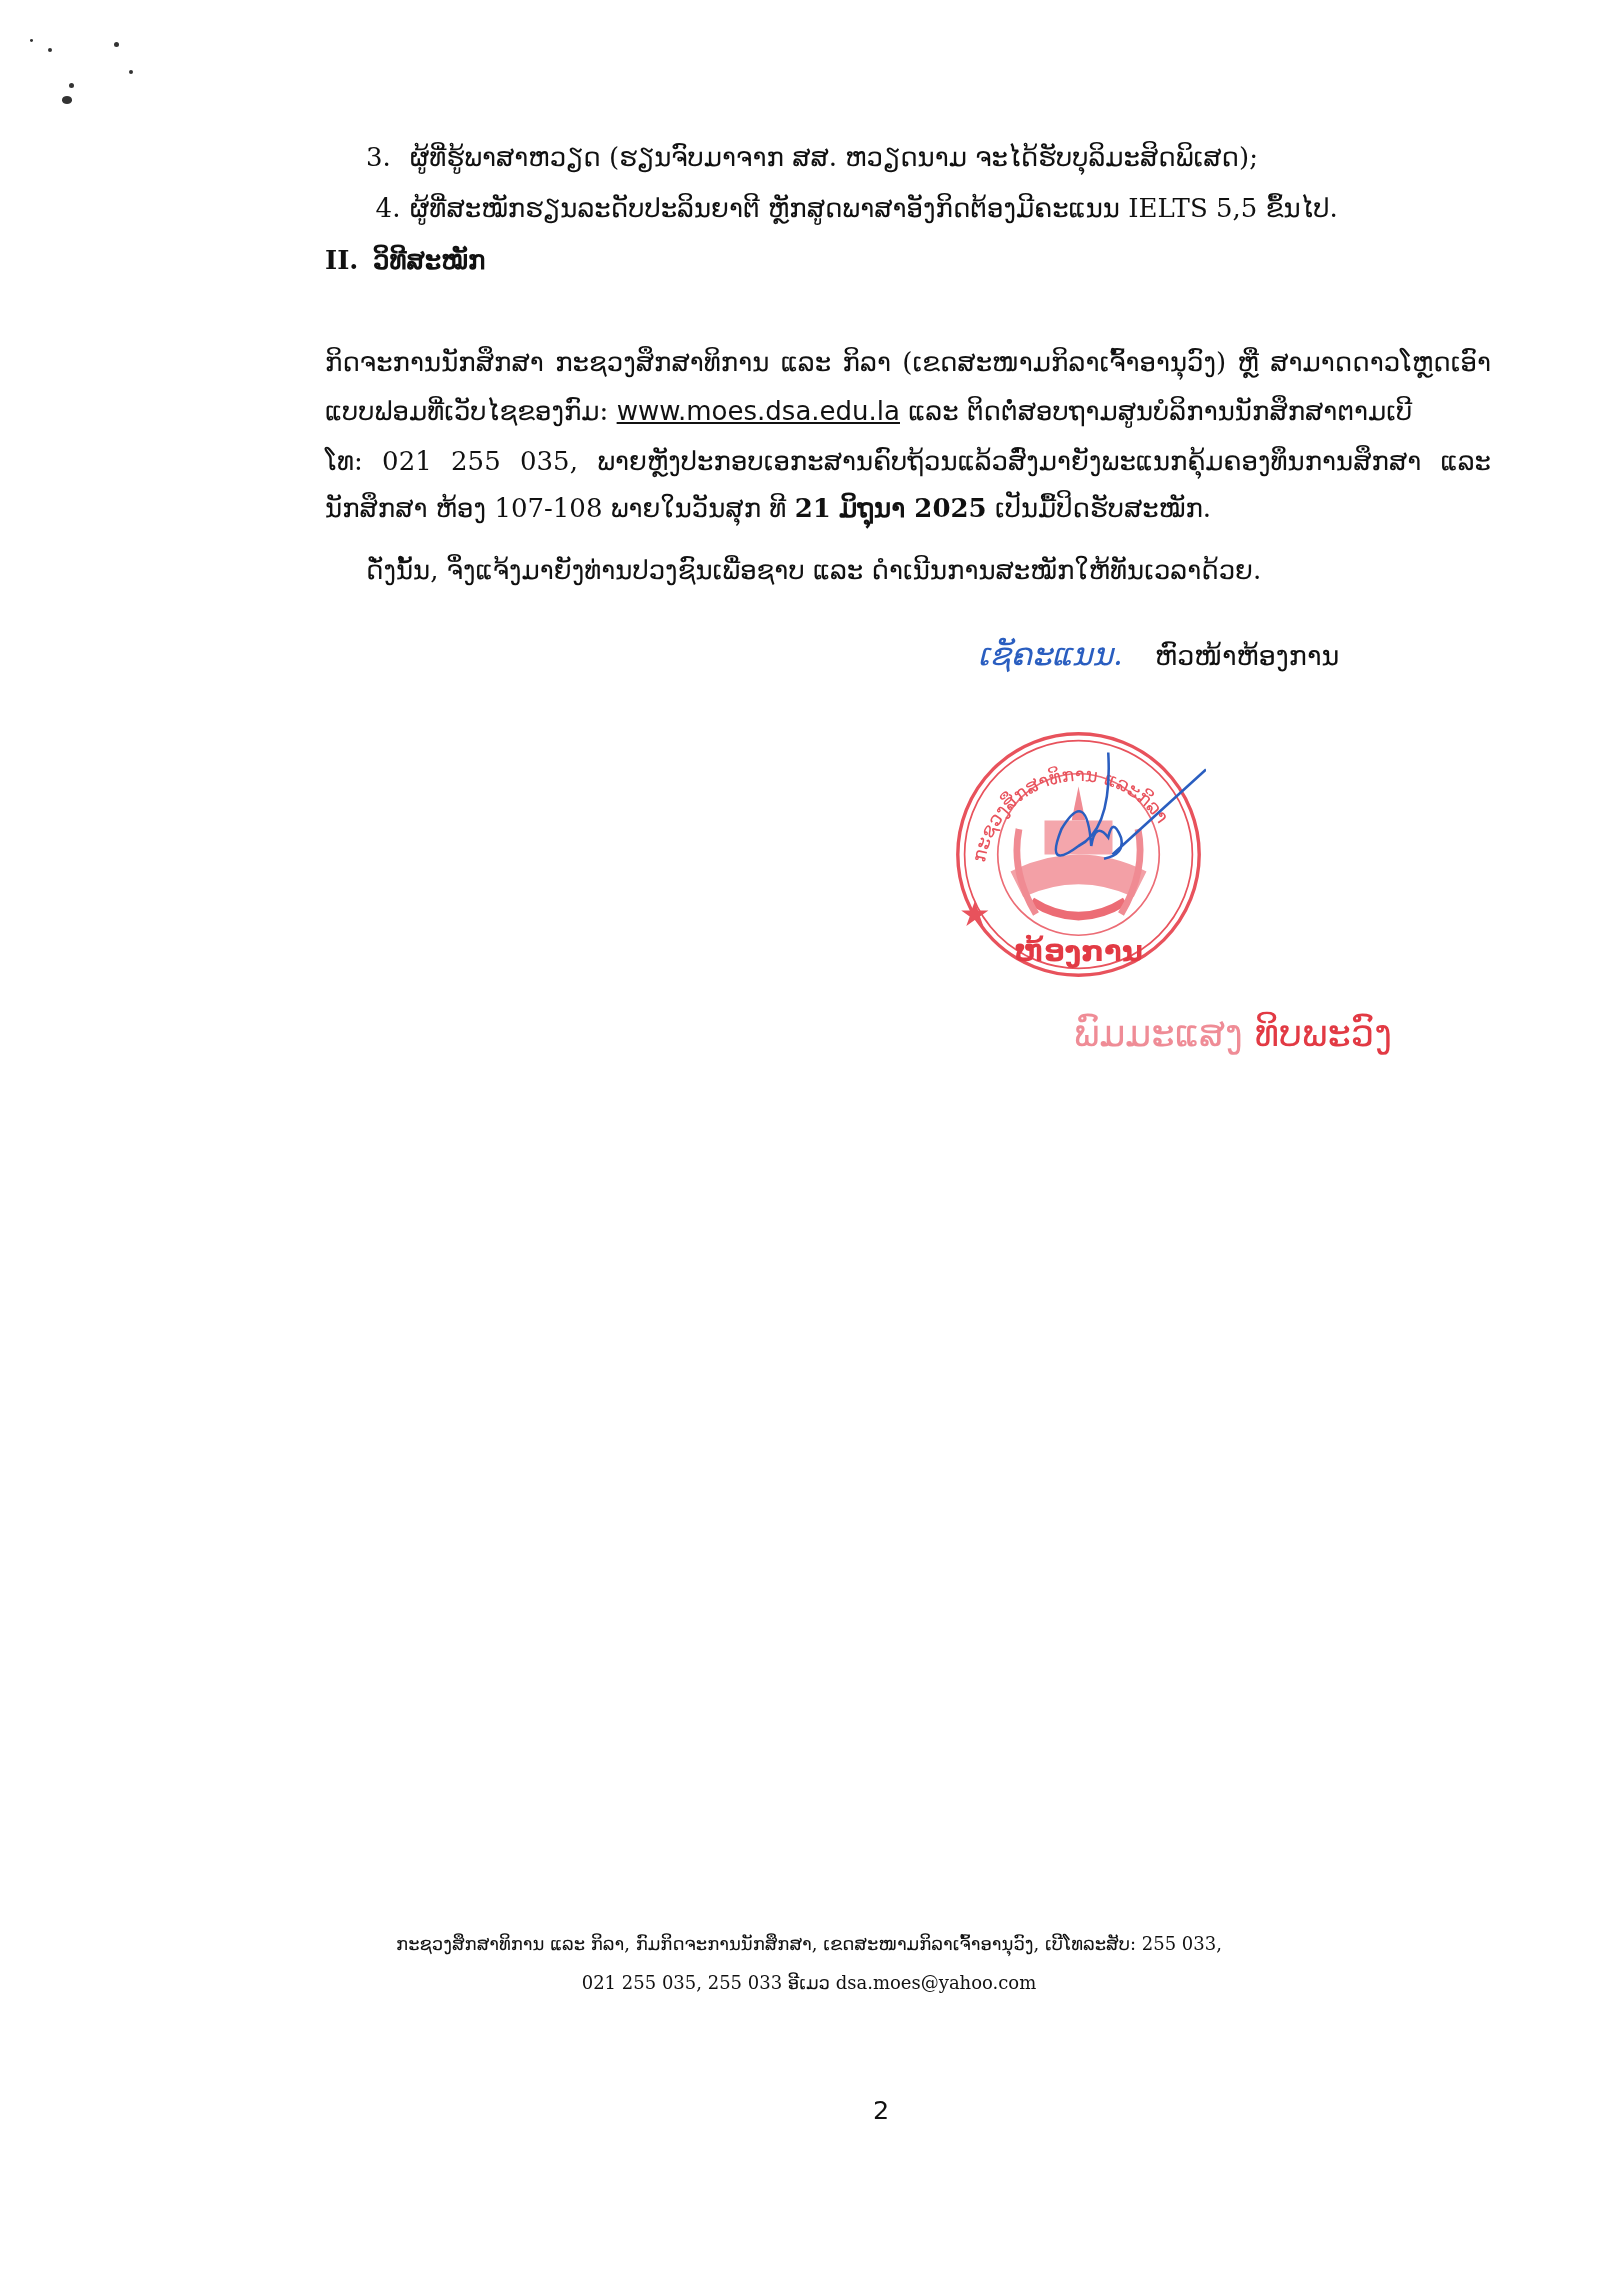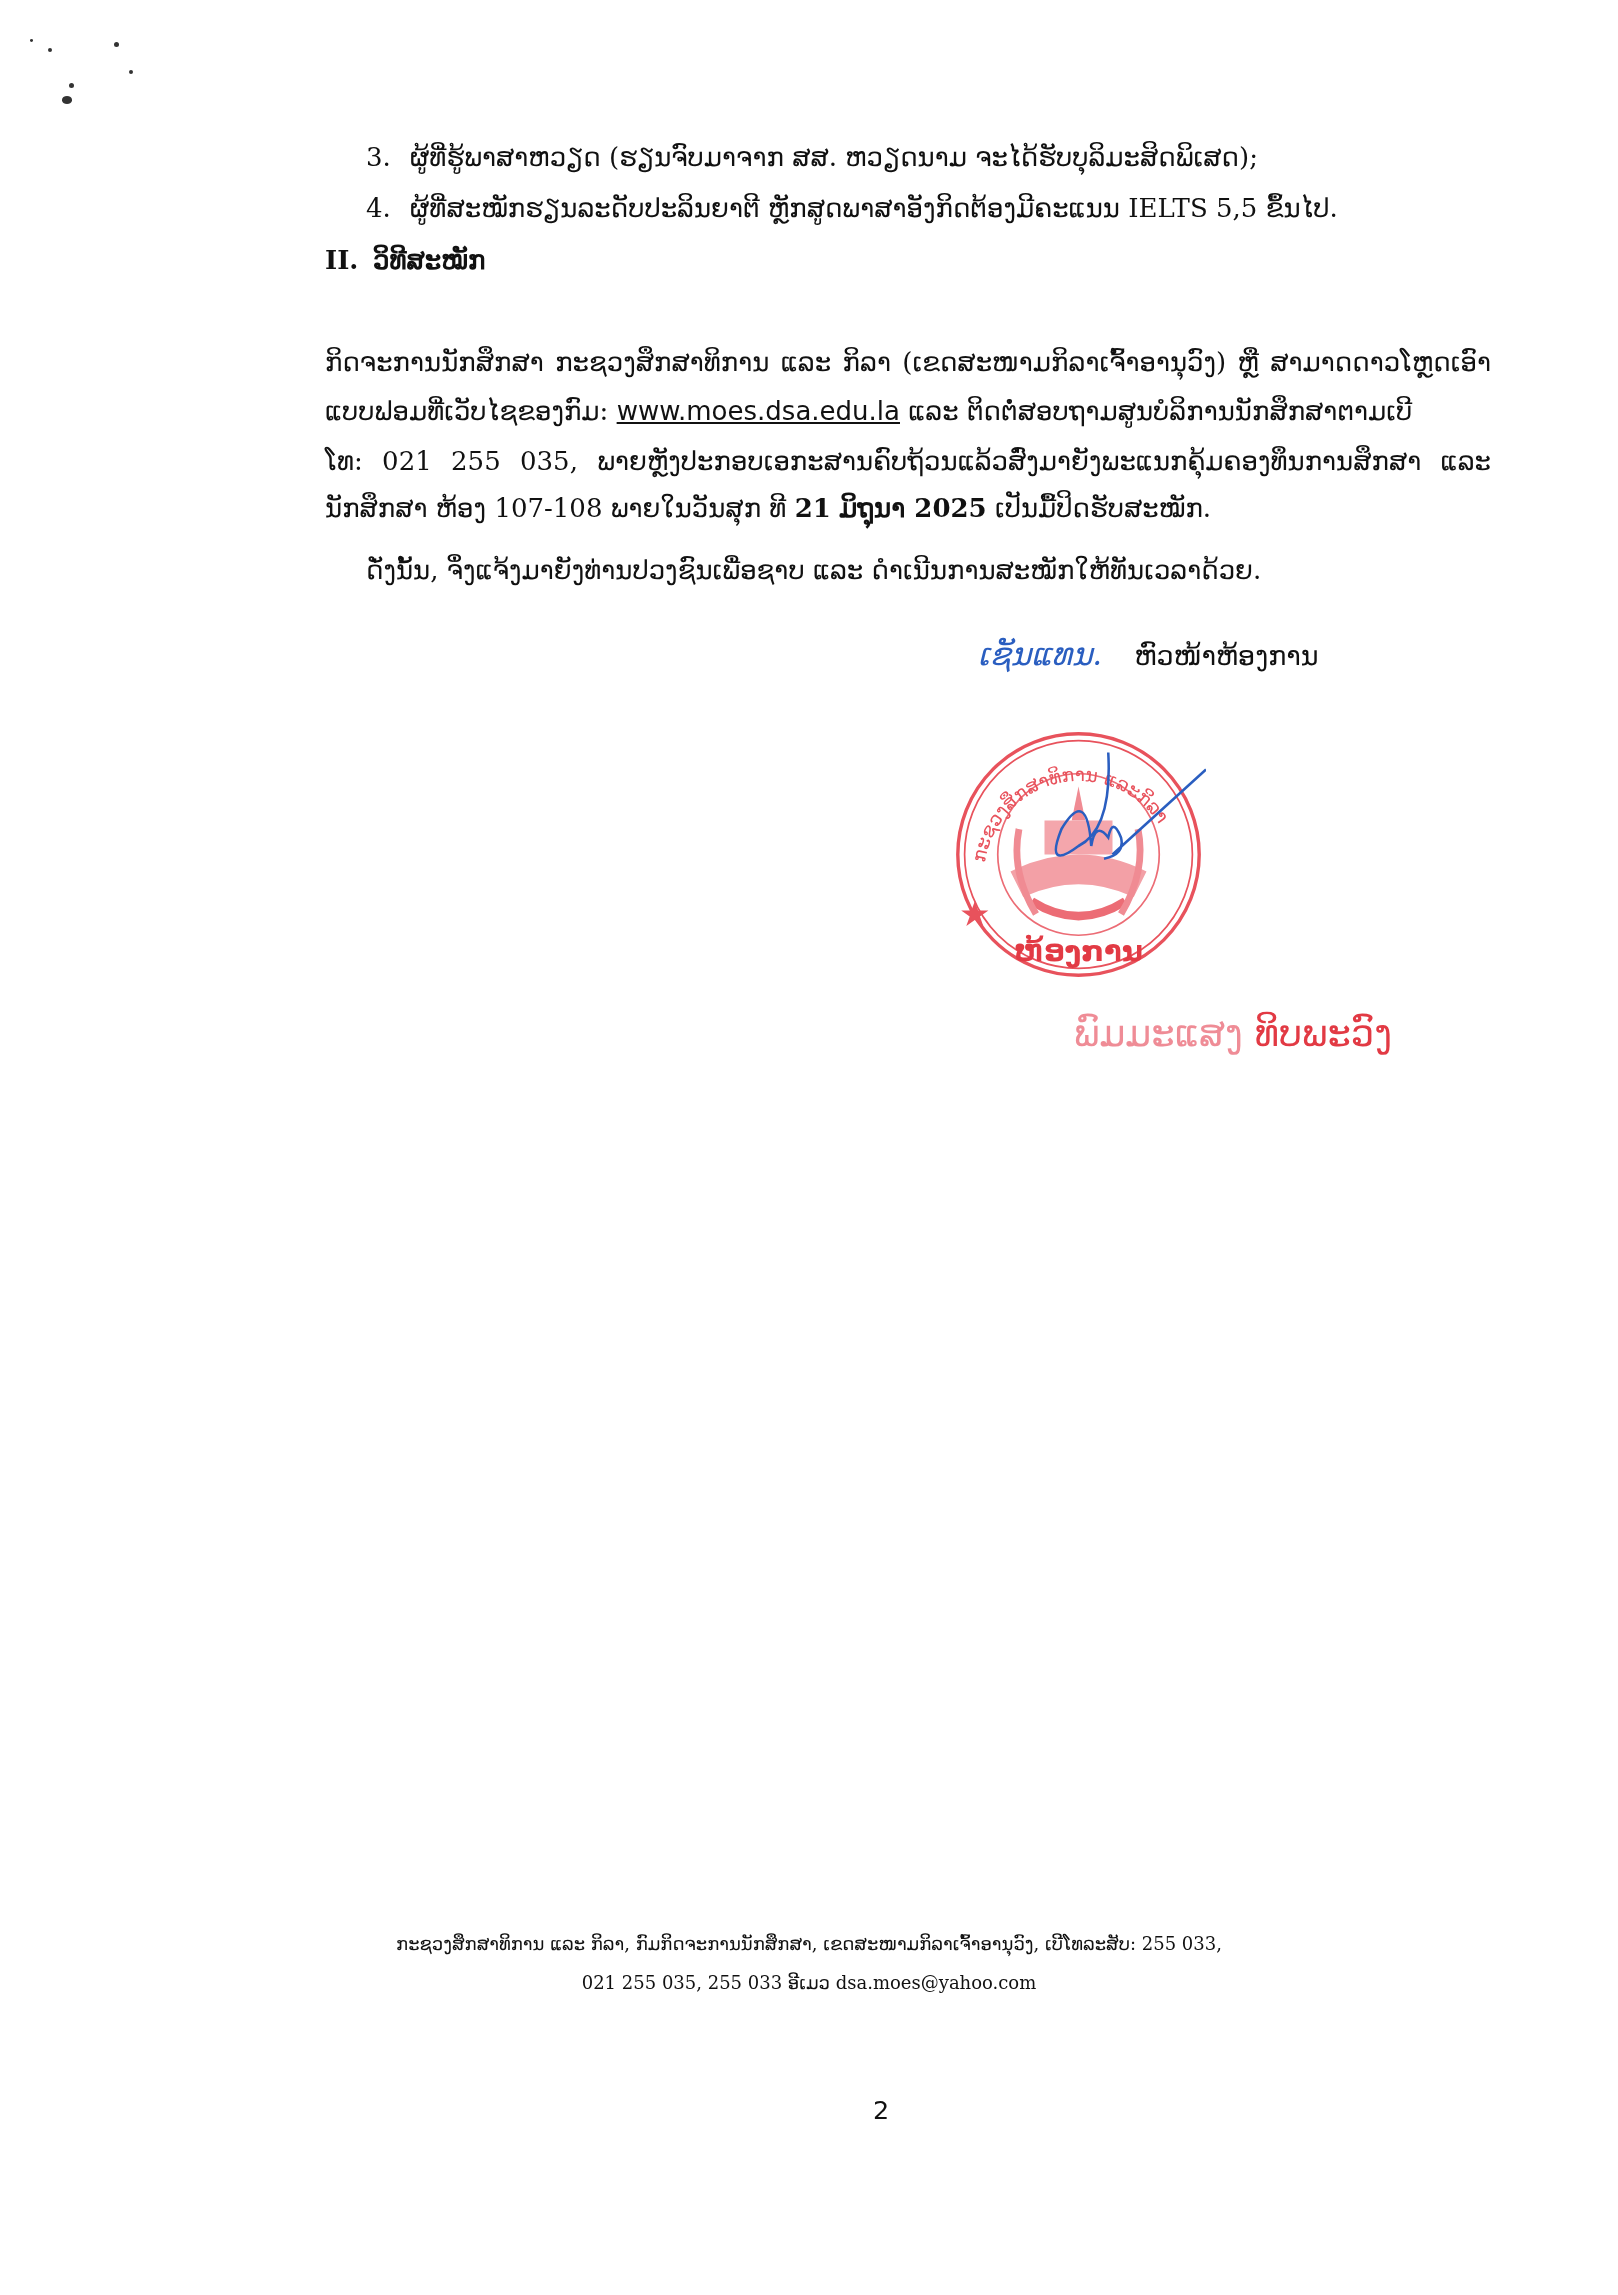--- a/index.html
+++ b/index.html
@@ -31,21 +31,21 @@
   <div class="speck" style="left:30px;top:39px;width:3.4px;height:2.6px;"></div>
   <div class="speck" style="left:48px;top:48px;width:4.3px;height:4.3px;"></div>
   <div class="speck" style="left:114px;top:42px;width:5.1px;height:5.1px;"></div>
   <div class="speck" style="left:129px;top:70px;width:4.3px;height:4.3px;"></div>
   <div class="speck" style="left:69px;top:83px;width:5.1px;height:5.1px;"></div>
   <div class="speck" style="left:62px;top:96px;width:10.2px;height:7.7px;"></div>
 
   <div class="line" style="left:366px;top:142px;">
     <span class="list-num">3.</span><span>ຜູ້ທີ່ຮູ້ພາສາຫວຽດ (ຮຽນຈົບມາຈາກ ສສ. ຫວຽດນາມ ຈະໄດ້ຮັບບຸລິມະສິດພິເສດ);</span>
   </div>
-  <div class="line" style="left:366px;top:193px;">
+  <div class="line" style="left:366px;top:193px;text-align:center;">
     <span class="list-num">4.</span><span>ຜູ້ທີ່ສະໝັກຮຽນລະດັບປະລິນຍາຕີ ຫຼັກສູດພາສາອັງກິດຕ້ອງມີຄະແນນ IELTS 5,5 ຂຶ້ນໄປ.</span>
   </div>
 
   <div class="line heading" style="left:325px;top:245px;">
     <span style="display:inline-block;width:48px;">II.</span><span>ວິທີສະໝັກ</span>
   </div>
 
   <div class="line justify" style="left:325px;top:347px;width:1166px;">
     <span>ກິດຈະການນັກສຶກສາ ກະຊວງສຶກສາທິການ ແລະ ກິລາ (ເຂດສະໜາມກິລາເຈົ້າອານຸວົງ) ຫຼື ສາມາດດາວໂຫຼດເອົາ</span>
   </div>
@@ -59,21 +59,21 @@
     <span>ນັກສຶກສາ ຫ້ອງ 107-108 ພາຍໃນວັນສຸກ ທີ </span>
     <span class="bold">21</span>
     <span class="bold">ມິຖຸນາ 2025</span><span> ເປັນມື້ປິດຮັບສະໝັກ.</span>
   </div>
 
   <div class="line" style="left:366px;top:555px;">
     <span>ດັ່ງນັ້ນ, ຈຶ່ງແຈ້ງມາຍັງທ່ານປວງຊົນເພື່ອຊາບ ແລະ ດຳເນີນການສະໝັກໃຫ້ທັນເວລາດ້ວຍ.</span>
   </div>
 
   <div class="line" style="left:978px;top:636px;">
-    <span class="handwriting">ເຊັນແທນ.</span>
+    <span class="handwriting">ເຊັຄະແນນ.</span>
     <span class="sig-title" style="margin-left:24px;">ຫົວໜ້າຫ້ອງການ</span>
   </div>
 
   <svg class="stamp" viewBox="0 0 300 300">
     <defs>
       <path id="stampTopArc" d="M 40 160 A 112 112 0 0 1 260 150"></path>
       <path id="stampBotArc" d="M 80 245 A 112 112 0 0 0 220 245"></path>
     </defs>
     <circle cx="150" cy="150" r="142" fill="none" stroke="#e8525c" stroke-width="4"></circle>
     <circle cx="150" cy="150" r="134" fill="none" stroke="#e8525c" stroke-width="2"></circle>

